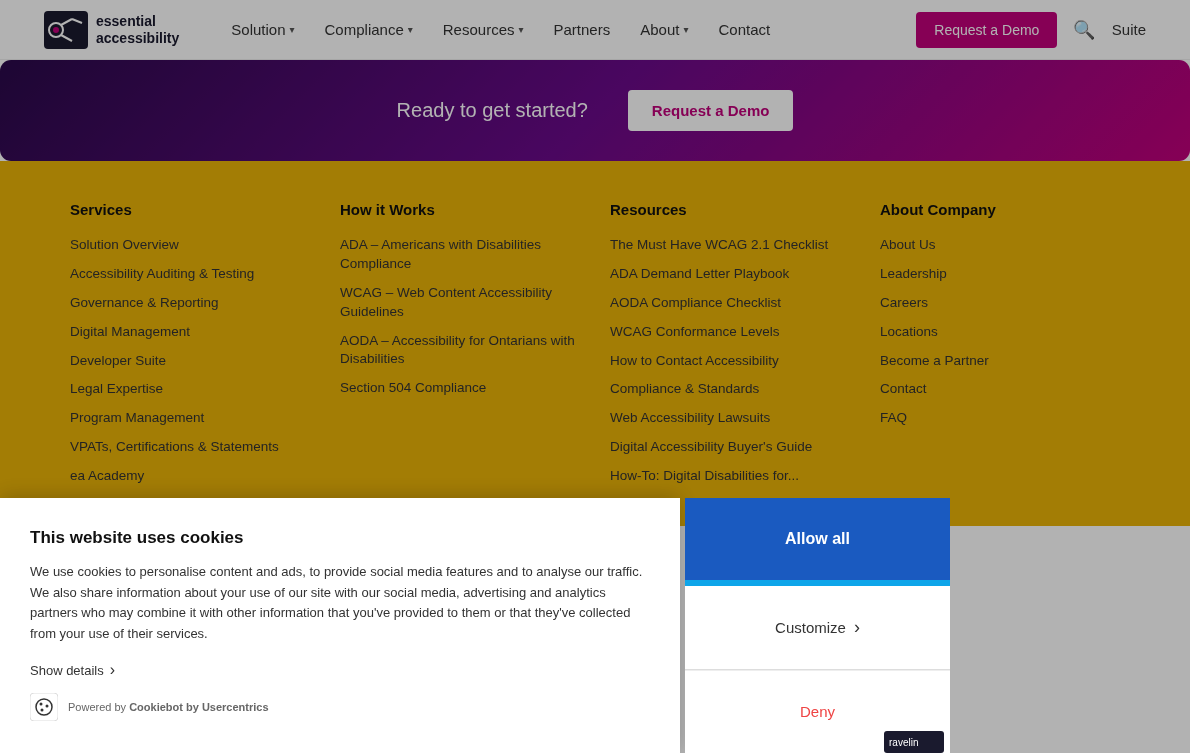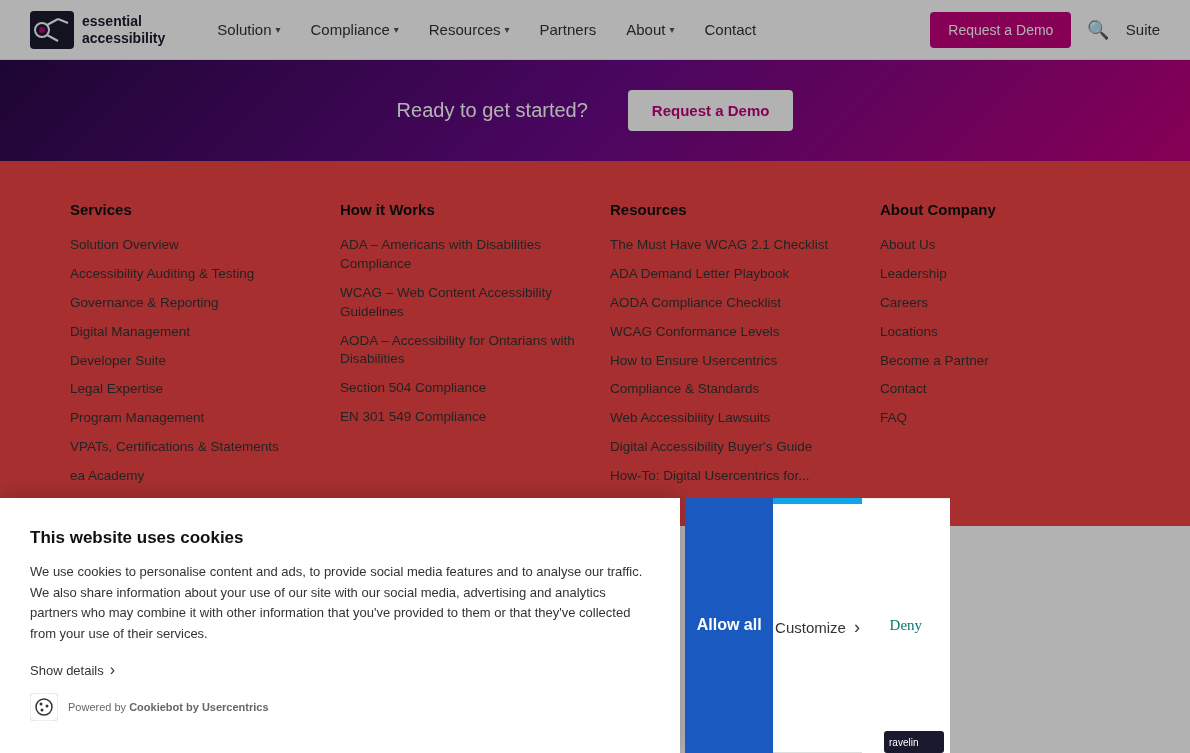--- a/index.html
+++ b/index.html
@@ -2,21 +2,21 @@
 <html><head>
   <meta charset="utf-8">
   <style>
     * { margin: 0; padding: 0; box-sizing: border-box; }
     body { font-family: Arial, sans-serif; background: #fff; width: 1190px; min-height: 753px; overflow-x: hidden; }
 
     
     .header {
       display: flex;
       align-items: center;
-      padding: 0 30px;
+      padding: 0 44px;
       height: 60px;
       background: #fff;
       border-bottom: 1px solid #eee;
       position: relative;
       z-index: 100;
     }
     .logo-area {
       display: flex;
       align-items: center;
       gap: 8px;
@@ -74,41 +74,42 @@
 
     
     .hero-banner {
       background: linear-gradient(135deg, #2a0a4a 0%, #6a0a8a 50%, #c0007a 100%);
       padding: 30px 80px;
       display: flex;
       align-items: center;
       justify-content: center;
       gap: 40px;
       min-height: 80px;
+      border-radius: 11px;
     }
     .hero-text {
       color: #fff;
       font-size: 20px;
       font-weight: 500;
     }
     .hero-btn {
       background: #fff;
       color: #c0007a;
       border: none;
       padding: 12px 24px;
       border-radius: 4px;
       font-size: 15px;
       font-weight: 600;
       cursor: pointer;
       white-space: nowrap;
     }
 
     
     .footer-nav {
-      background: #ef4444;
+      background: #eab308;
       padding: 40px 70px 30px;
       display: grid;
       grid-template-columns: 1fr 1fr 1fr 1fr;
       gap: 30px;
     }
     .footer-col-title {
       font-size: 15px;
       font-weight: 700;
       color: #111;
       margin-bottom: 18px;
@@ -187,22 +188,21 @@
       color: #fff;
     }
     .cookie-btn-customize {
       background: #fff;
       color: #333;
       border-top: 1px solid #ddd;
       border-bottom: 1px solid #ddd;
     }
     .cookie-btn-deny {
       background: #fff;
-      color: #0f766e;
-      font-family: Liberation Serif, serif;
+      color: #ef4444;
     }
   </style>
 </head>
 <body>
 
 <header class="header">
   <div class="logo-area">
     <svg class="logo-icon" viewBox="0 0 44 38" fill="none" xmlns="http://www.w3.org/2000/svg">
       <rect width="44" height="38" rx="4" fill="#1a1a2e"></rect>
       <circle cx="12" cy="19" r="7" fill="none" stroke="#fff" stroke-width="2"></circle>
@@ -267,34 +267,33 @@
     <a class="footer-link">VPATs, Certifications &amp; Statements</a>
     <a class="footer-link">ea Academy</a>
   </div>
 
   <div>
     <div class="footer-col-title">How it Works</div>
     <a class="footer-link">ADA – Americans with Disabilities Compliance</a>
     <a class="footer-link">WCAG – Web Content Accessibility Guidelines</a>
     <a class="footer-link">AODA – Accessibility for Ontarians with Disabilities</a>
     <a class="footer-link">Section 504 Compliance</a>
-    <a class="footer-link">EN 301 549 Compliance</a>
   </div>
 
   <div>
     <div class="footer-col-title">Resources</div>
     <a class="footer-link">The Must Have WCAG 2.1 Checklist</a>
     <a class="footer-link">ADA Demand Letter Playbook</a>
     <a class="footer-link">AODA Compliance Checklist</a>
     <a class="footer-link">WCAG Conformance Levels</a>
-    <a class="footer-link">How to Ensure Usercentrics</a>
+    <a class="footer-link">How to Contact Accessibility</a>
     <a class="footer-link">Compliance &amp; Standards</a>
     <a class="footer-link">Web Accessibility Lawsuits</a>
     <a class="footer-link">Digital Accessibility Buyer's Guide</a>
-    <a class="footer-link">How-To: Digital Usercentrics for...</a>
+    <a class="footer-link">How-To: Digital Disabilities for...</a>
   </div>
 
   <div>
     <div class="footer-col-title">About Company</div>
     <a class="footer-link">About Us</a>
     <a class="footer-link">Leadership</a>
     <a class="footer-link">Careers</a>
     <a class="footer-link">Locations</a>
     <a class="footer-link">Become a Partner</a>
     <a class="footer-link">Contact</a>
@@ -317,21 +316,21 @@
         <circle cx="11" cy="11" r="1.5" fill="#333"></circle>
         <circle cx="17" cy="13" r="1.5" fill="#333"></circle>
         <circle cx="12" cy="17" r="1.5" fill="#333"></circle>
       </svg>
       <span>
         <span>Powered by</span>
         <strong>Cookiebot by Usercentrics</strong>
       </span>
     </div>
 
-    <div style="position:absolute;right:-270px;top:0;width:265px;height:100%;display:flex;flex-direction:row;">
+    <div style="position:absolute;right:-270px;top:0;width:265px;height:100%;display:flex;flex-direction:column;">
       <button class="cookie-btn cookie-btn-allow" style="flex:1;font-size:16px;font-weight:600;">Allow all</button>
       <button class="cookie-btn cookie-btn-customize" style="flex:1;font-size:15px;border:none;border-top:6px solid #0ea5e9;border-bottom:1px solid #ddd;">
         <span>Customize</span>
         <span style="font-size:18px;">›</span>
       </button>
       <button class="cookie-btn cookie-btn-deny" style="flex:1;font-size:15px;border:none;border-top:1px solid #eee;">Deny</button>
 
       <div style="position:absolute;bottom:0;right:6px;display:flex;align-items:center;gap:4px;">
         <svg width="60" height="22" viewBox="0 0 60 22">
           <rect width="60" height="22" rx="3" fill="#1a1a2e"></rect>

